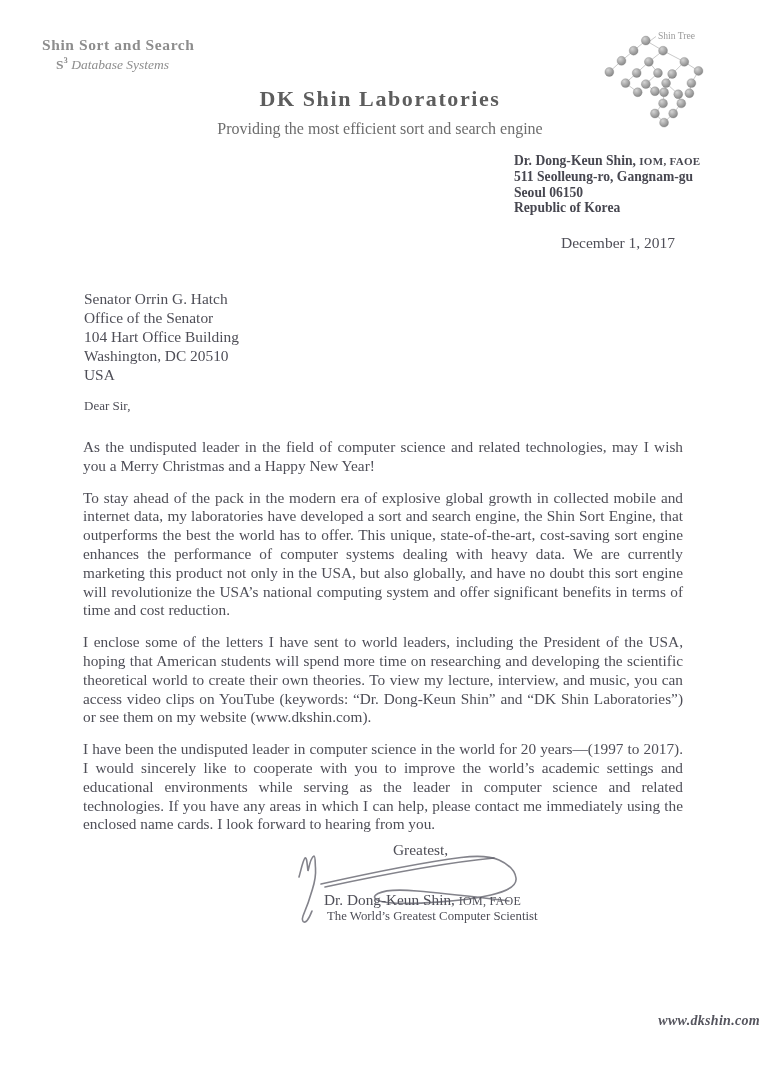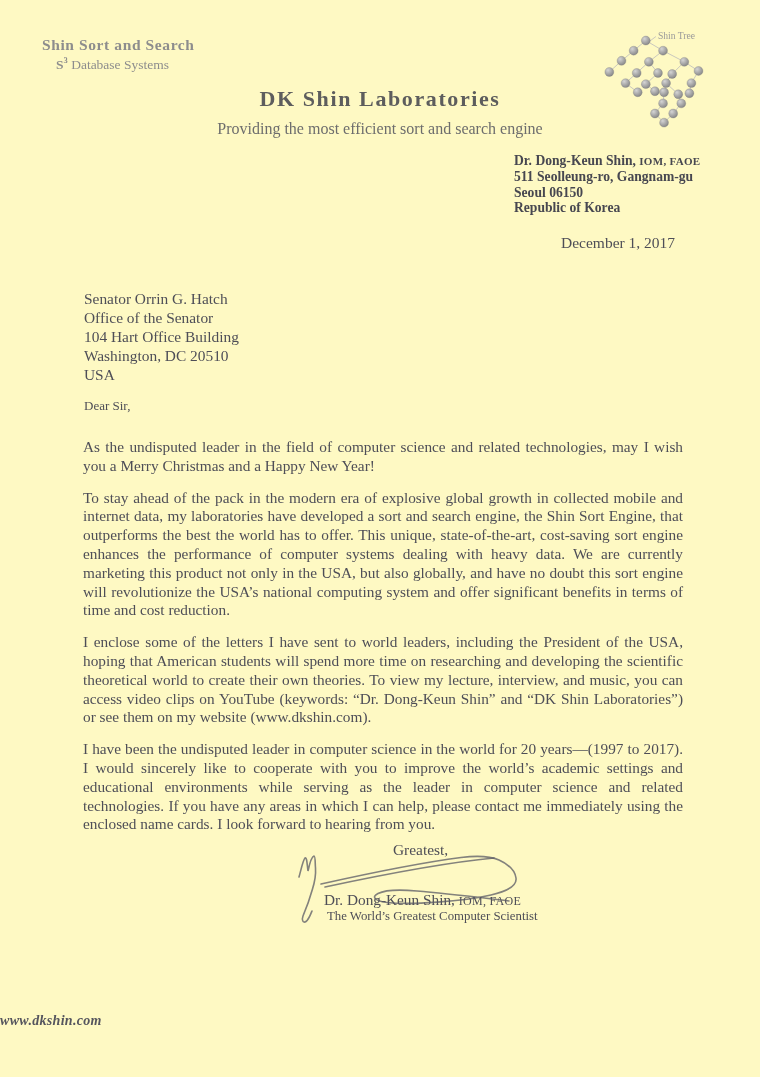--- a/index.html
+++ b/index.html
@@ -1,31 +1,31 @@
 <!DOCTYPE html>
 <html><head>
 <meta charset="utf-8">
 <style>
   html,body{margin:0;padding:0;background:#e9e9e9;}
   .page{
     position:relative;
     width:760px;height:1077px;
     margin:0 auto;
-    background:#fef9c3;
+    background:#ffffff;
     font-family:"Liberation Serif", serif;
     color:#4e4e57;
     overflow:hidden;
   }
   
   .lh-left{position:absolute;left:42px;top:36px;color:#8d8d8d;}
   .lh-name{font-weight:bold;font-size:15.5px;letter-spacing:.6px;}
   .lh-sub{font-size:13.5px;margin-top:1px;padding-left:14px;}
   .lh-sub .s{font-weight:bold;}
   .lh-sub sup{font-size:8.5px;font-weight:bold;}
-  .lh-sub .it{}
+  .lh-sub .it{font-style:italic;}
   
   .tree{position:absolute;right:24px;top:12px;width:152px;height:124px;}
   
   .title-block{position:absolute;left:0;top:86px;width:100%;text-align:center;}
   .doc-title{font-size:22px;font-weight:bold;letter-spacing:1.6px;color:#5d5d5d;}
   .doc-tagline{font-size:16px;color:#6d6d6d;margin-top:8px;}
   
   .sender{position:absolute;left:514px;top:153px;font-weight:bold;font-size:13.6px;line-height:15.3px;color:#474750;}
   .sender .sc{font-size:11px;letter-spacing:.3px;}
   .sender sup{font-size:8.5px;}
@@ -37,21 +37,21 @@
   
   .letter-body{position:absolute;left:83px;top:426px;width:600px;}
   .letter-body p{margin:12px 0 13px 0;text-align:justify;font-size:15.3px;line-height:18.8px;}
   
   .valediction{position:absolute;left:393px;top:841px;font-size:15.4px;}
   .sig-svg{position:absolute;left:291px;top:850px;width:240px;height:80px;z-index:3;}
   .signer-line{position:absolute;left:324px;top:891px;font-size:15.3px;z-index:2;}
   .signer-line .sc{font-size:12px;letter-spacing:.3px;}
   .signer-tagline{position:absolute;left:327px;top:909px;font-size:12.8px;z-index:2;}
   
-  .footer{position:absolute;left:0;top:1013px;width:100%;text-align:left;
+  .footer{position:absolute;left:0;top:1013px;width:100%;text-align:right;
           font-weight:bold;font-style:italic;font-size:14px;color:#55555e;letter-spacing:.3px;}
 </style>
 </head>
 <body>
 
 <div class="page">
 
   <div class="lh-left">
     <div class="lh-name">Shin Sort and Search</div>
     <div class="lh-sub"><span class="s">S</span><sup>3</sup><span class="it"> Database Systems</span></div>

